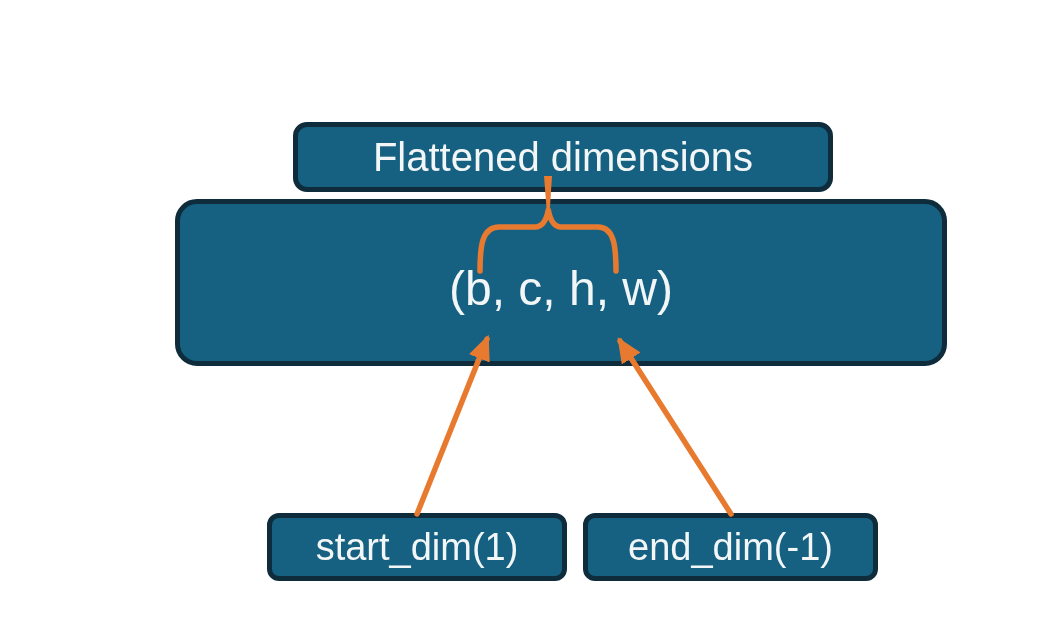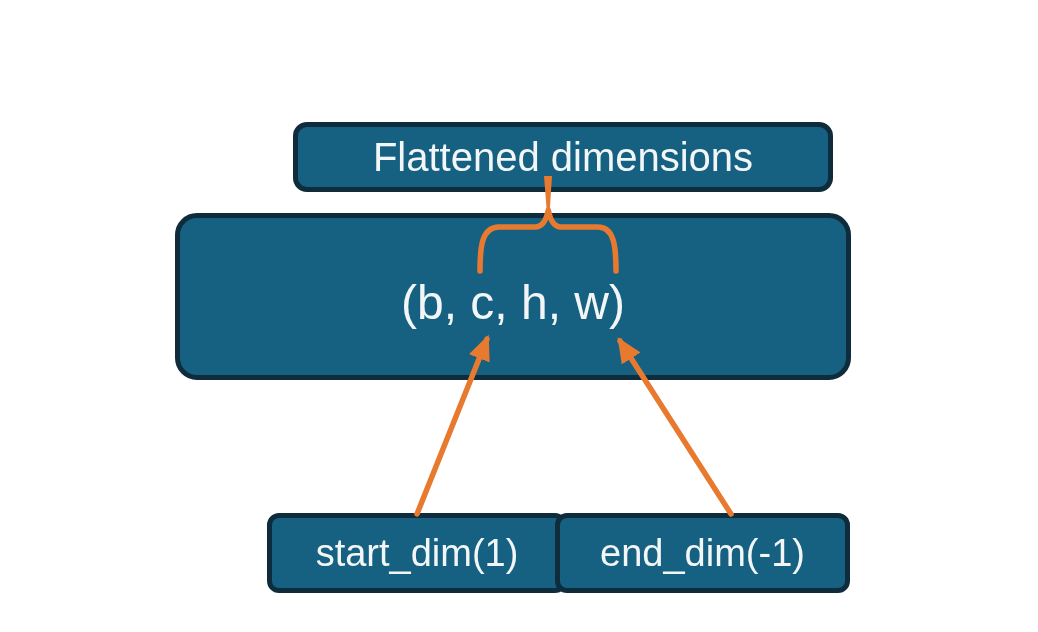--- a/index.html
+++ b/index.html
@@ -33,34 +33,34 @@
     line-height: 1;
   }
   .title-box {
     left: 293px; top: 98px;
     width: 540px; height: 70px;
     border-radius: 14px;
     font-size: 40px;
     margin-top: 24px;
   }
   .tensor-box {
-    left: 175px; top: 213px;
-    width: 676px; height: 167px;
+    left: 175px; top: 199px;
+    width: 772px; height: 167px;
     border-radius: 22px;
     font-size: 48px;
   }
   .tensor-box span { position: relative; top: 6px; }
   .small-box {
     top: 513px;
-    height: 80px;
+    height: 68px;
     border-radius: 12px;
     font-size: 38px;
   }
   .start-box { left: 267px; width: 300px; }
-  .end-box   { left: 555px; width: 295px; }
+  .end-box   { left: 583px; width: 295px; }
   .overlay {
     position: absolute;
     left: 0; top: 0;
     width: 1038px; height: 632px;
     pointer-events: none;
   }
   .overlay .stroke {
     fill: none;
     stroke: var(--accent-orange);
     stroke-width: 5.5;

